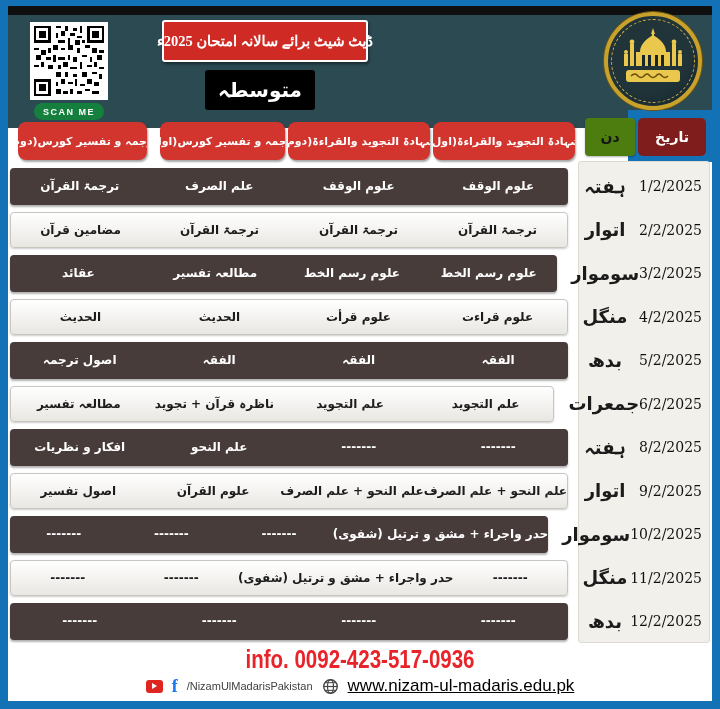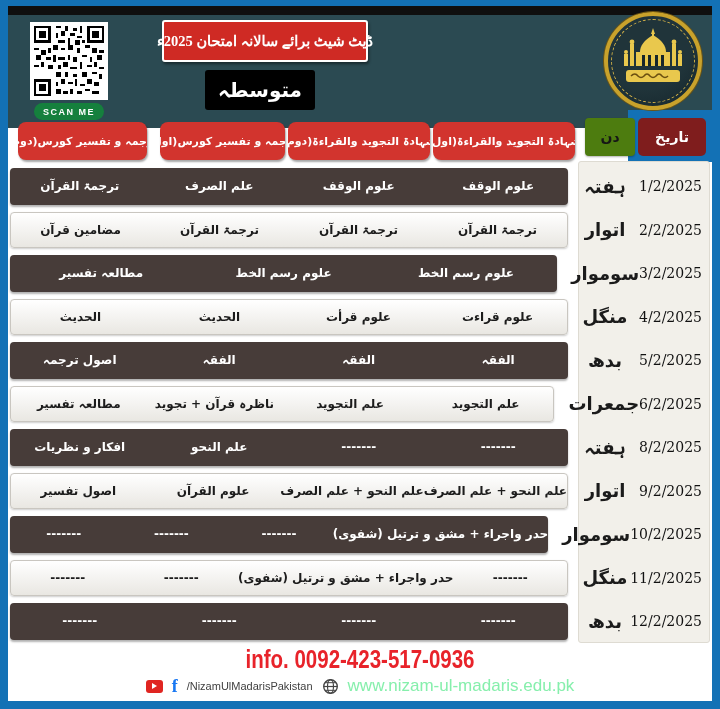--- a/index.html
+++ b/index.html
@@ -59,21 +59,21 @@
 
   
   .info-line{position:absolute;left:0;top:645px;width:720px;text-align:center;
              color:#e8232a;font:bold 25px "Liberation Sans",sans-serif;transform:scaleX(.82);}
   .social-line{position:absolute;left:0;top:676px;width:720px;display:flex;align-items:center;
                justify-content:center;gap:9px;font-family:"Liberation Sans",sans-serif;}
   .yt-icon{width:17px;height:13px;background:#e02521;border-radius:3px;display:flex;align-items:center;justify-content:center;}
   .yt-icon::after{content:"";border-left:5px solid #fff;border-top:3px solid transparent;border-bottom:3px solid transparent;}
   .fb-icon{color:#1877f2;font:bold 18px "Liberation Serif",serif;line-height:1;}
   .fb-handle{color:#3f3f3f;font-size:11px;}
-  .site{color:#86efac;font-size:17px;}
+  .site{color:#000000;font-size:17px;text-decoration:underline;}
 </style>
 </head>
 <body>
 
 <div class="page">
 
   <div class="masthead"></div>
   <div class="sheet"></div>
   <div class="blue-patch"></div>
   <div class="date-panel"></div>
@@ -212,20 +212,21 @@
         <div class="cell">ترجمۃ القرآن</div>
         <div class="cell">ترجمۃ القرآن</div>
       </div>
       <div class="dateslot">
         <span class="day">اتوار</span>
         <span class="dateval">2/2/2025</span>
       </div>
     </div>
       <div class="row dark">
       <div class="subjects">
+        <div class="cell">عقائد</div>
         <div class="cell">مطالعہ تفسیر</div>
         <div class="cell">علوم رسم الخط</div>
         <div class="cell">علوم رسم الخط</div>
       </div>
       <div class="dateslot">
         <span class="day">سوموار</span>
         <span class="dateval">3/2/2025</span>
       </div>
     </div>
       <div class="row light">

